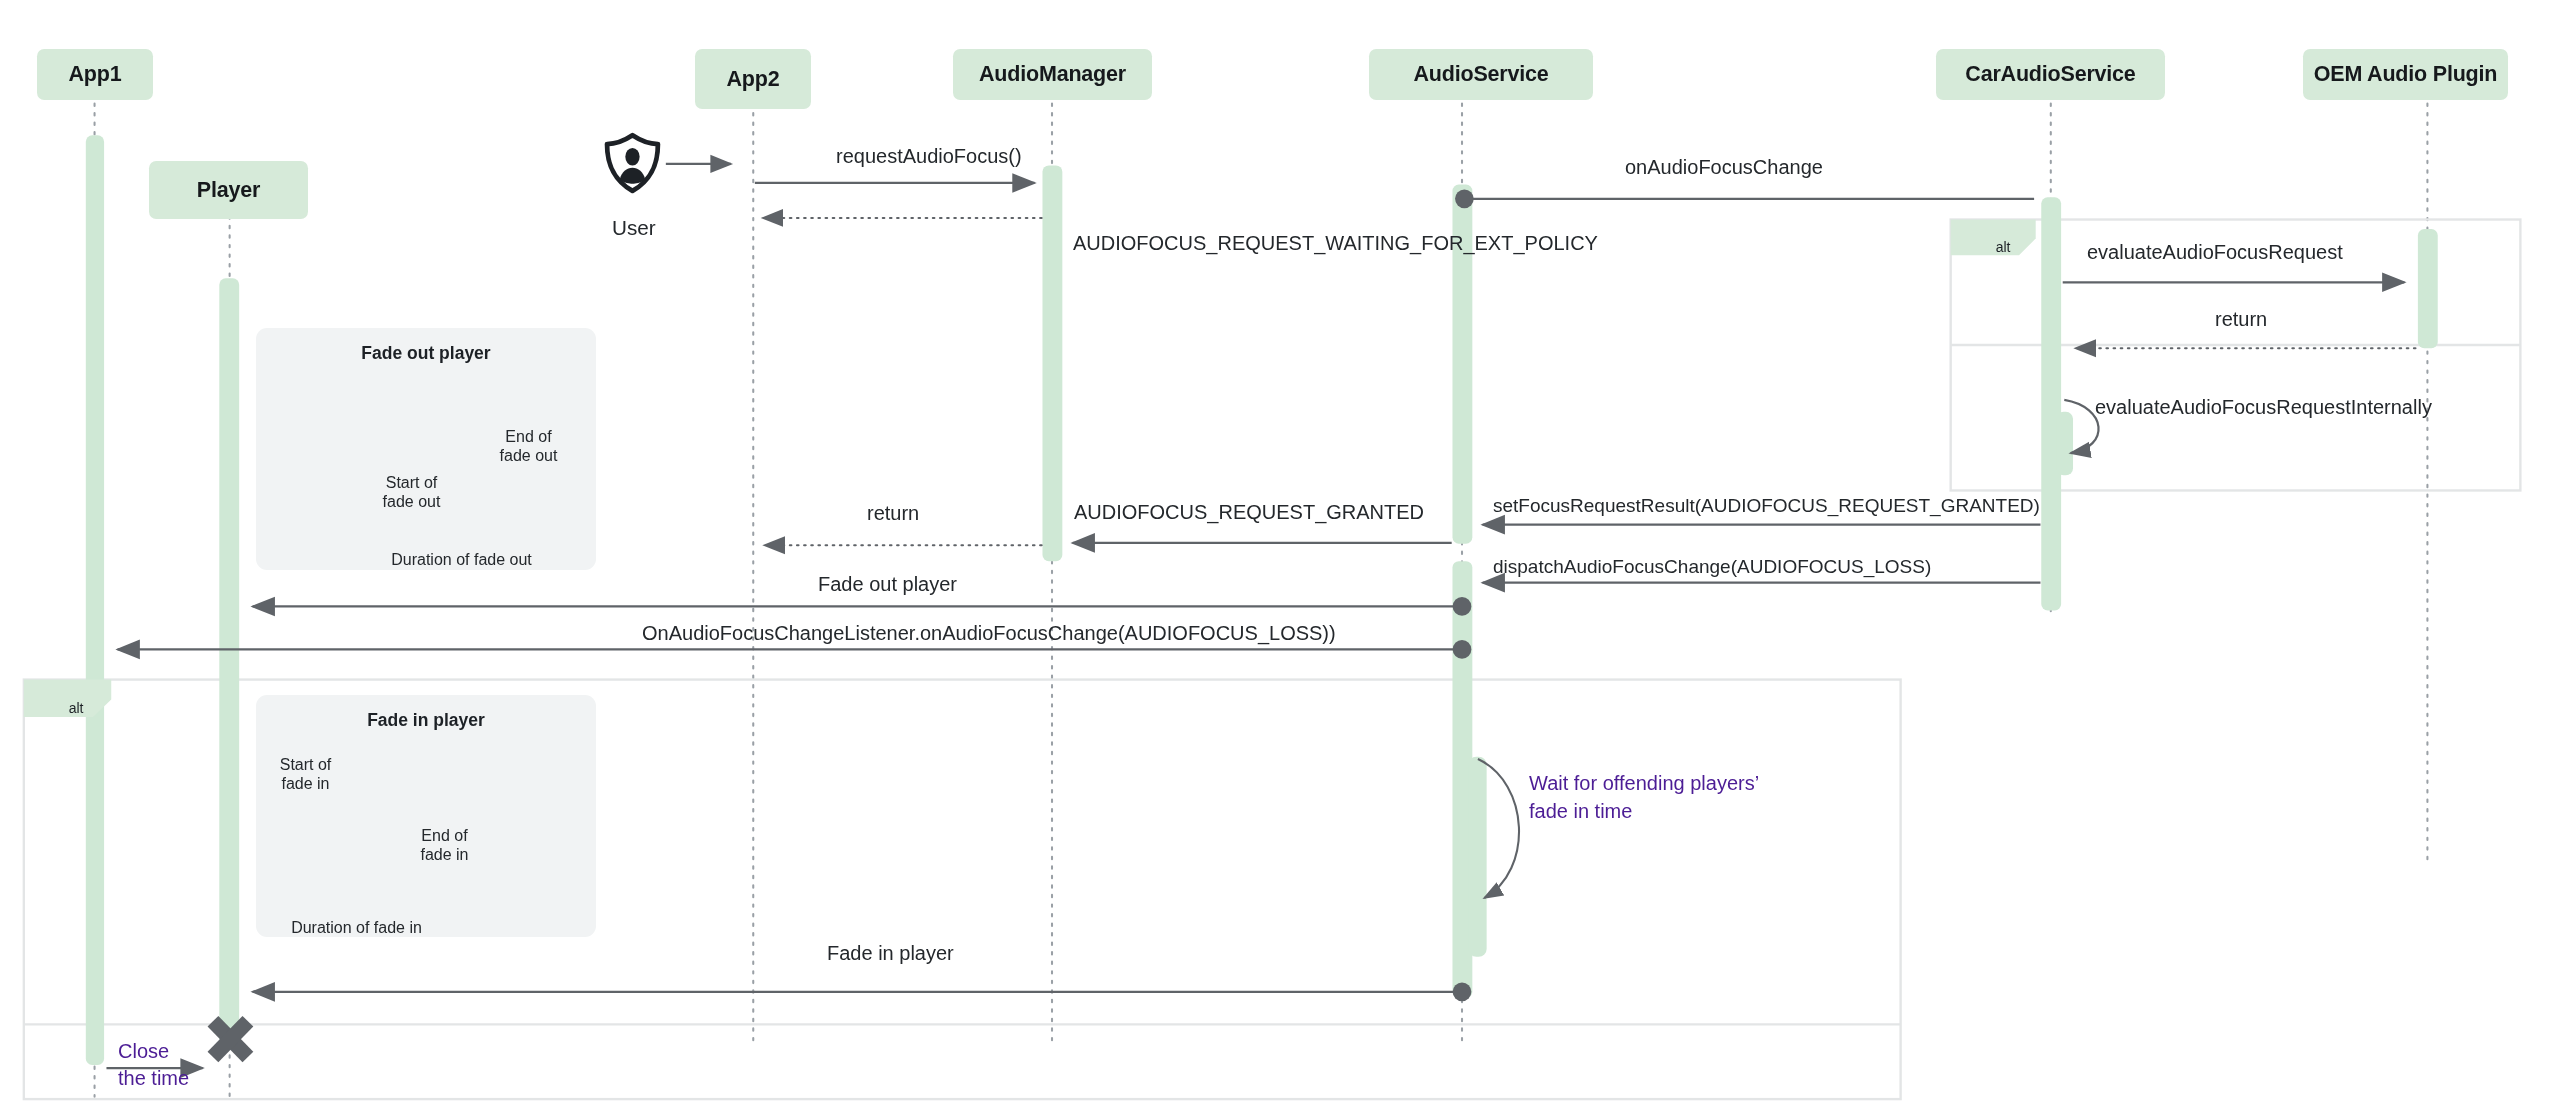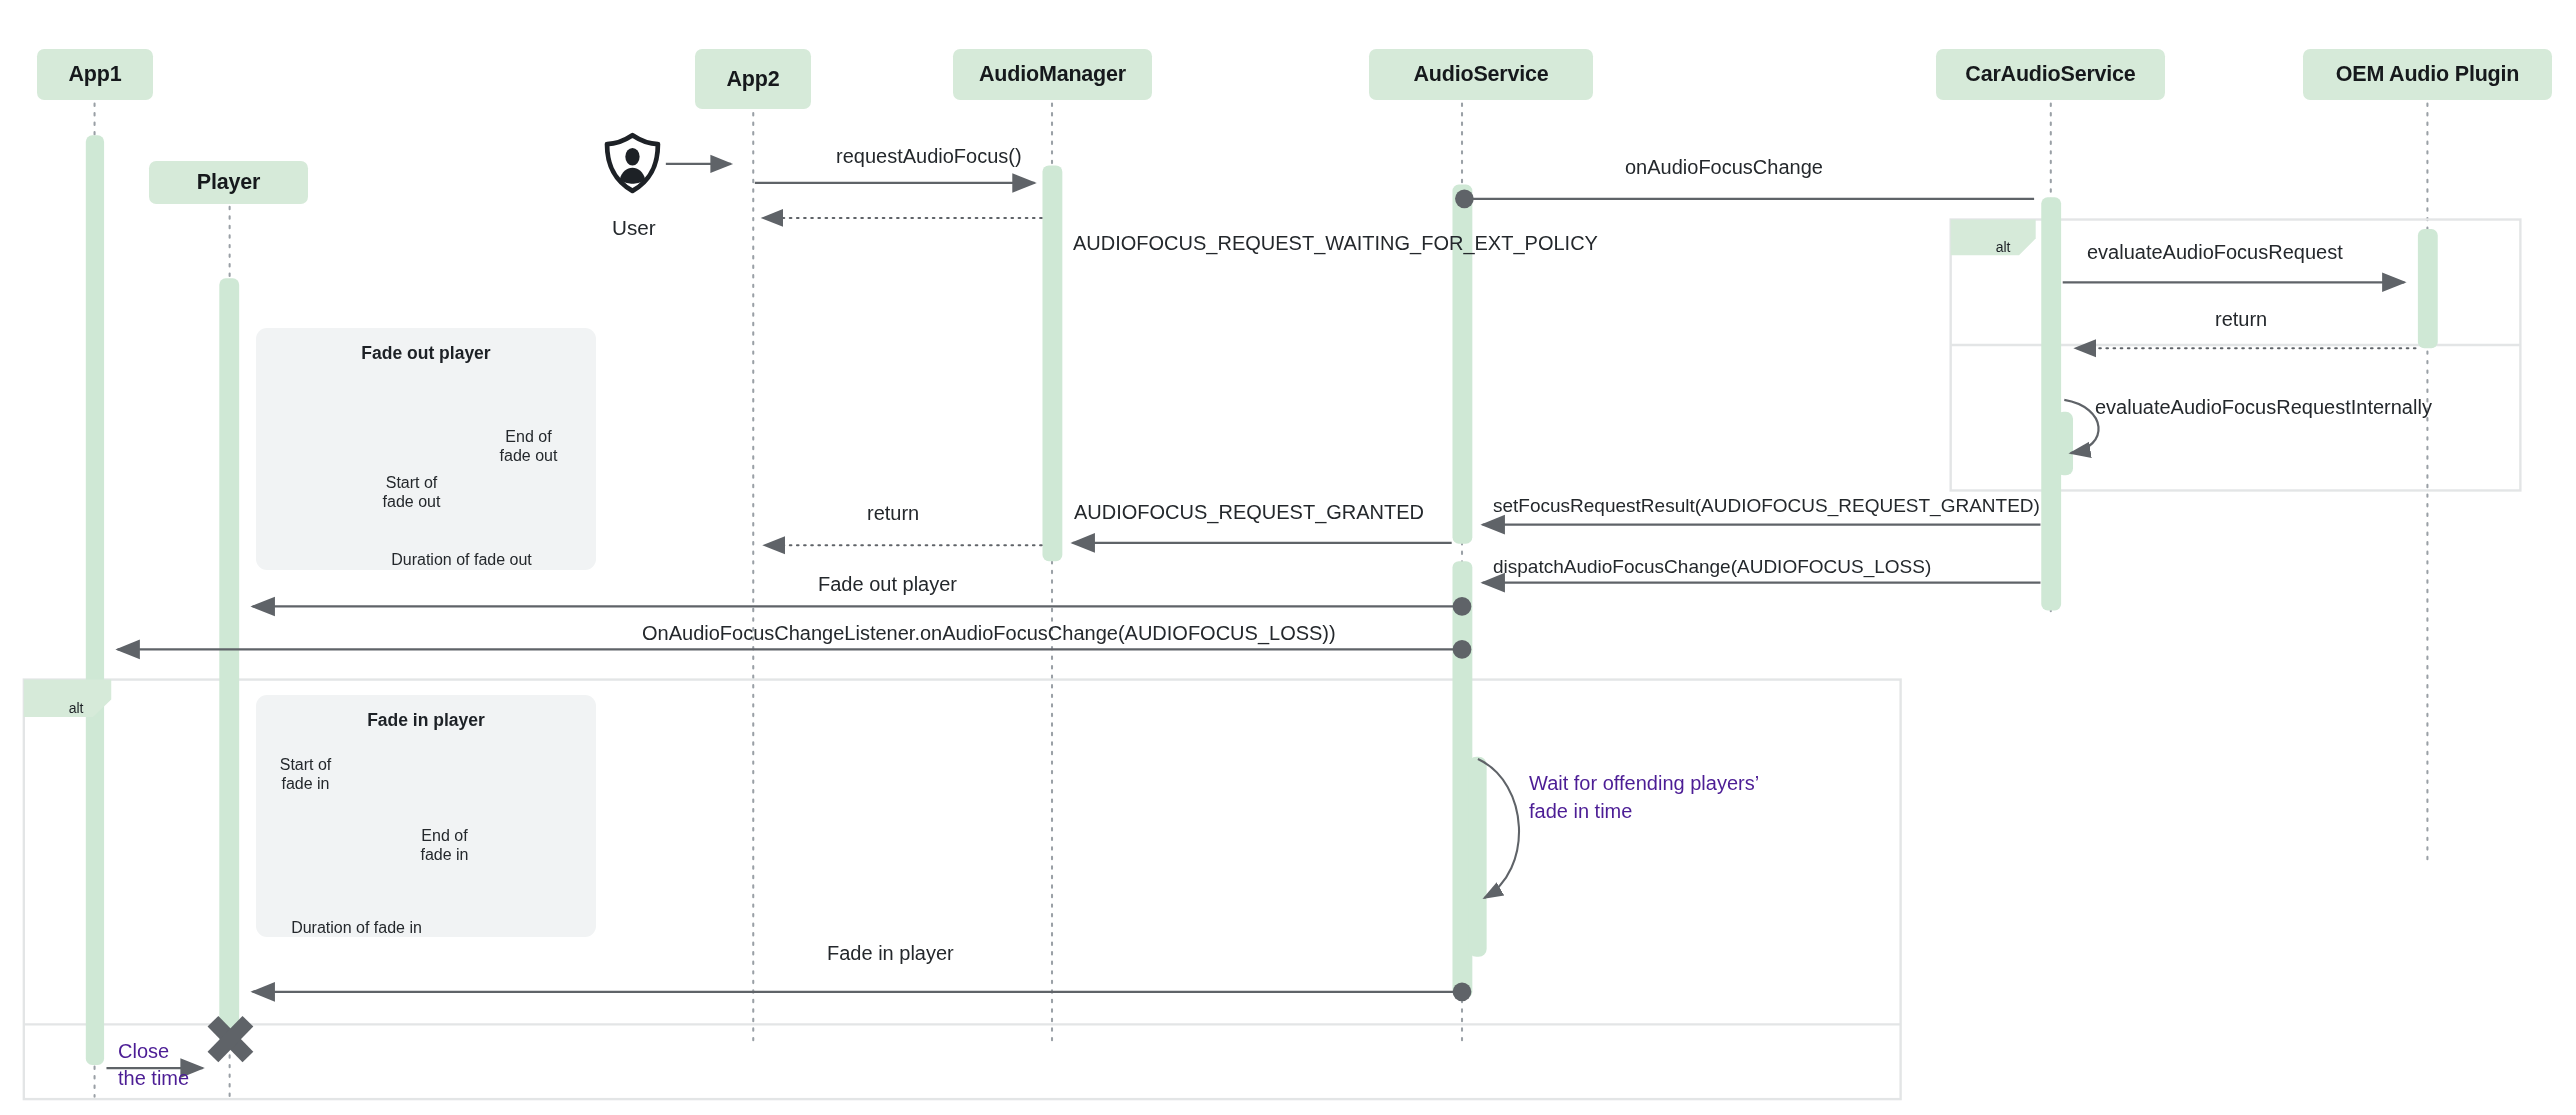--- a/index.html
+++ b/index.html
@@ -199,36 +199,36 @@
       </g>
       <polygon points="383,1068 373,1046 393,1046" fill="#5f6368" stroke="none"></polygon>
       <polygon points="527,980 517,1002 537,1002" fill="#5f6368" stroke="none"></polygon>
       <path d="M379,1137 C379,1145 384,1145 391,1145 L442,1145 C448,1145 449,1147 450,1152 C451,1147 452,1145 458,1145 L508,1145 C515,1145 520,1145 520,1137" stroke-width="2.4"></path>
     </g>
   </svg>
 
   <div class="plabel" style="left:37px; top:49px; width:116px; height:51px;">
     <span>App1</span>
   </div>
-  <div class="plabel" style="left:149px; top:161px; width:159px; height:43px;">
+  <div class="plabel" style="left:149px; top:161px; width:159px; height:58px;">
     <span>Player</span>
   </div>
   <div class="plabel" style="left:695px; top:49px; width:116px; height:60px;">
     <span>App2</span>
   </div>
   <div class="plabel" style="left:953px; top:49px; width:199px; height:51px;">
     <span>AudioManager</span>
   </div>
   <div class="plabel" style="left:1369px; top:49px; width:224px; height:51px;">
     <span>AudioService</span>
   </div>
   <div class="plabel" style="left:1936px; top:49px; width:229px; height:51px;">
     <span>CarAudioService</span>
   </div>
-  <div class="plabel" style="left:2303px; top:49px; width:249px; height:51px;">
+  <div class="plabel" style="left:2303px; top:49px; width:205px; height:51px;">
     <span>OEM Audio Plugin</span>
   </div>
 
   <div class="actorlabel" style="left:612px; top:216px;">User</div>
 
   <div class="msg" style="left:792px; top:145px;margin-left:44px;">requestAudioFocus()</div>
   <div class="msg" style="left:1625px; top:156px;">onAudioFocusChange</div>
   <div class="msg" style="left:1073px; top:232px;">AUDIOFOCUS_REQUEST_WAITING_FOR_EXT_POLICY</div>
   <div class="msg" style="left:2087px; top:241px;">evaluateAudioFocusRequest</div>
   <div class="msg" style="left:2215px; top:308px;">return</div>

